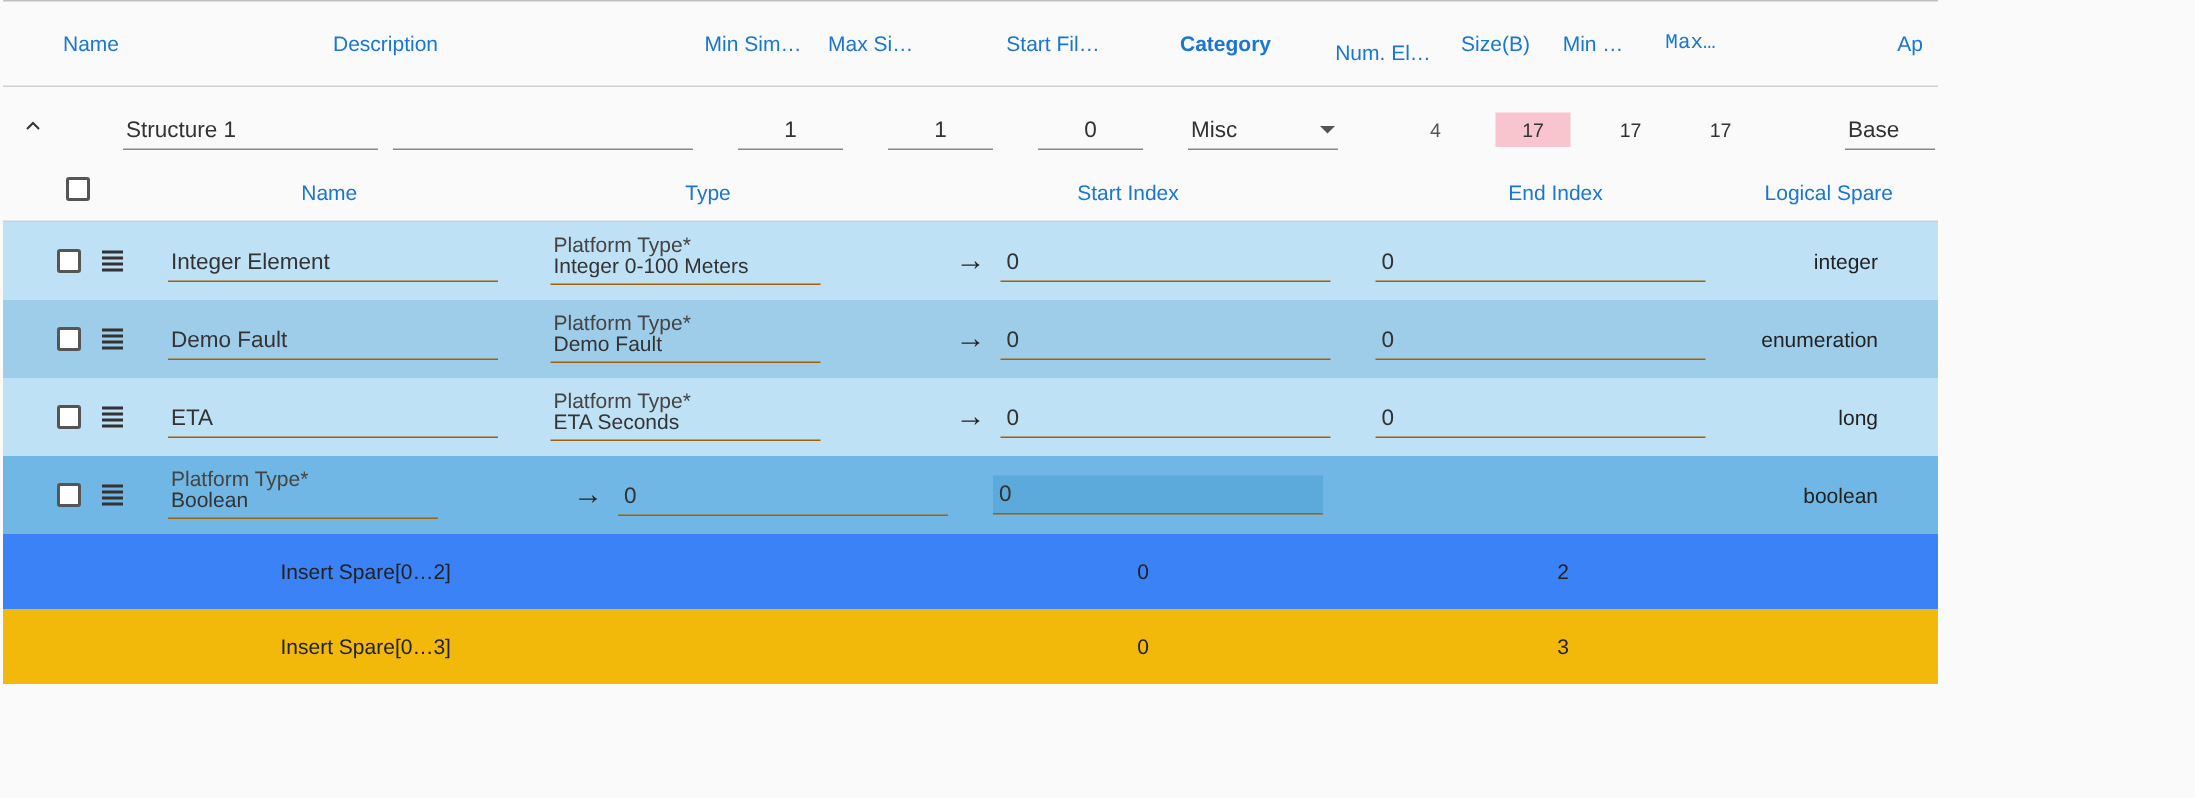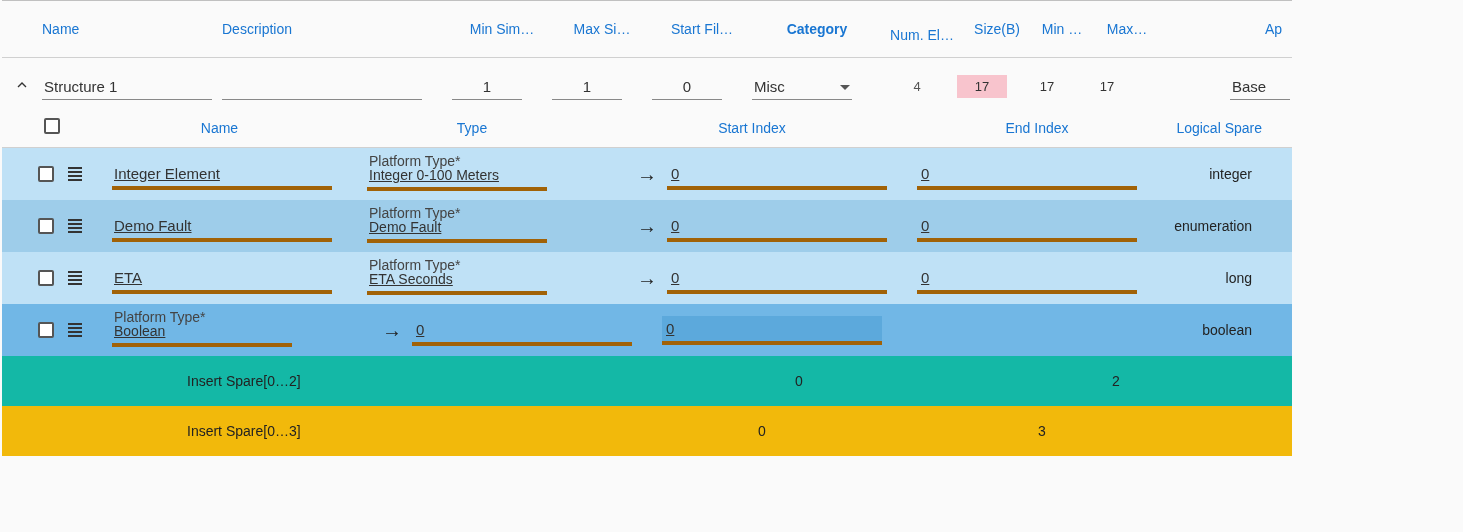--- a/index.html
+++ b/index.html
@@ -14,36 +14,36 @@
 
     
     .outer-head {
       display: flex; align-items: center; padding: 14px 0;
       color: #1976d2; font-size: 14px;
     }
     .oh-caret { width: 40px; }
     .oh-name { width: 180px; }
     .oh-desc { width: 230px; }
     .oh-minsim { width: 100px; text-align: center; }
-    .oh-maxsi { width: 100px; text-align: center; }
+    .oh-maxsi { width: 100px; }
     .oh-task { width: 100px; text-align: center; }
     .oh-category { width: 130px; text-align: center; font-weight: bold; }
     .oh-numel { width: 80px; text-align: center; margin-top: 12px; }
     .oh-size { width: 70px; text-align: center; }
     .oh-min { width: 60px; text-align: center; }
-    .oh-max { width: 70px; text-align: center; }
+    .oh-max { width: 70px; text-align: center; font-family: Liberation Mono, monospace; }
     .oh-ap { flex: 1; text-align: right; padding-right: 10px; }
 
     
     .struct-row { display: flex; align-items: center; padding: 14px 0 8px; font-size: 15px; color: #333; }
     .caret-btn { width: 40px; text-align: center; cursor: pointer; }
     .caret-btn svg { width: 16px; height: 16px; }
     .uline { border: none; border-bottom: 1px solid #888; background: transparent; padding: 6px 2px 4px; font-size: 15px; color: #333; outline: none; }
     .uline.center { text-align: center; }
-    .sr-name { width: 170px; }
+    .sr-name { width: 170px; margin-left: 40px; }
     .sr-desc { width: 200px; margin-left: 10px; }
     .sr-minsim { width: 70px; margin-left: 30px; }
     .sr-maxsi { width: 70px; margin-left: 30px; }
     .sr-task { width: 70px; margin-left: 30px; }
     .sr-cat-wrap { margin-left: 30px; width: 100px; position: relative; }
     .sr-cat { width: 100px; padding-right: 18px; }
     .sr-cat-arrow { position: absolute; right: 2px; bottom: 6px; pointer-events: none; }
     .sr-numel { width: 50px; margin-left: 40px; text-align: center; font-size: 13px; color: #555; }
     .sr-size { margin-left: 15px; width: 50px; text-align: center; background: #f8c4cd; font-size: 13px; padding: 4px 0; }
     .sr-min { margin-left: 20px; width: 40px; text-align: center; font-size: 13px; }
@@ -79,25 +79,25 @@
     .er-type-wrap { width: 260px; position: relative; }
     .type-label { font-size: 14px; color: #444; position: absolute; top: -4px; left: 2px; }
     .er-type { width: 180px; font-size: 14px; padding-top: 10px; }
     .er-arrow { width: 40px; text-align: center; font-size: 20px; cursor: pointer; }
     .er-start-wrap { width: 250px; }
     .er-start, .er-end { width: 220px; text-align: left; padding-left: 4px; }
     .er-end-wrap { width: 230px; }
     .er-end-highlight .er-end { background: #5ca9dc; padding-top:4px; padding-bottom:4px; }
     .er-logical { flex: 1; text-align: right; padding-right: 40px; font-size: 14px; }
 
-    .elem-row .uline { border-bottom: 4px solid #a16207; text-decoration: underline; }
+    .elem-row .uline { border-bottom: 1px solid #a16207; }
 
     
     .spare-row { display: flex; align-items: center; height: 50px; background: #f2b90b; font-size: 14px; color: #222; }
-    .spare-row.alt { background: #14b8a6; gap: 37px; }
+    .spare-row.alt { background: #3b82f6; }
     .sp-name { width: 620px; padding-left: 185px; }
     .sp-start { width: 300px; text-align: center; position: relative; left: -10px; }
     .sp-end { width: 240px; text-align: center; }
   </style>
 </head>
 <body>
 
 <div class="main">
 
 

